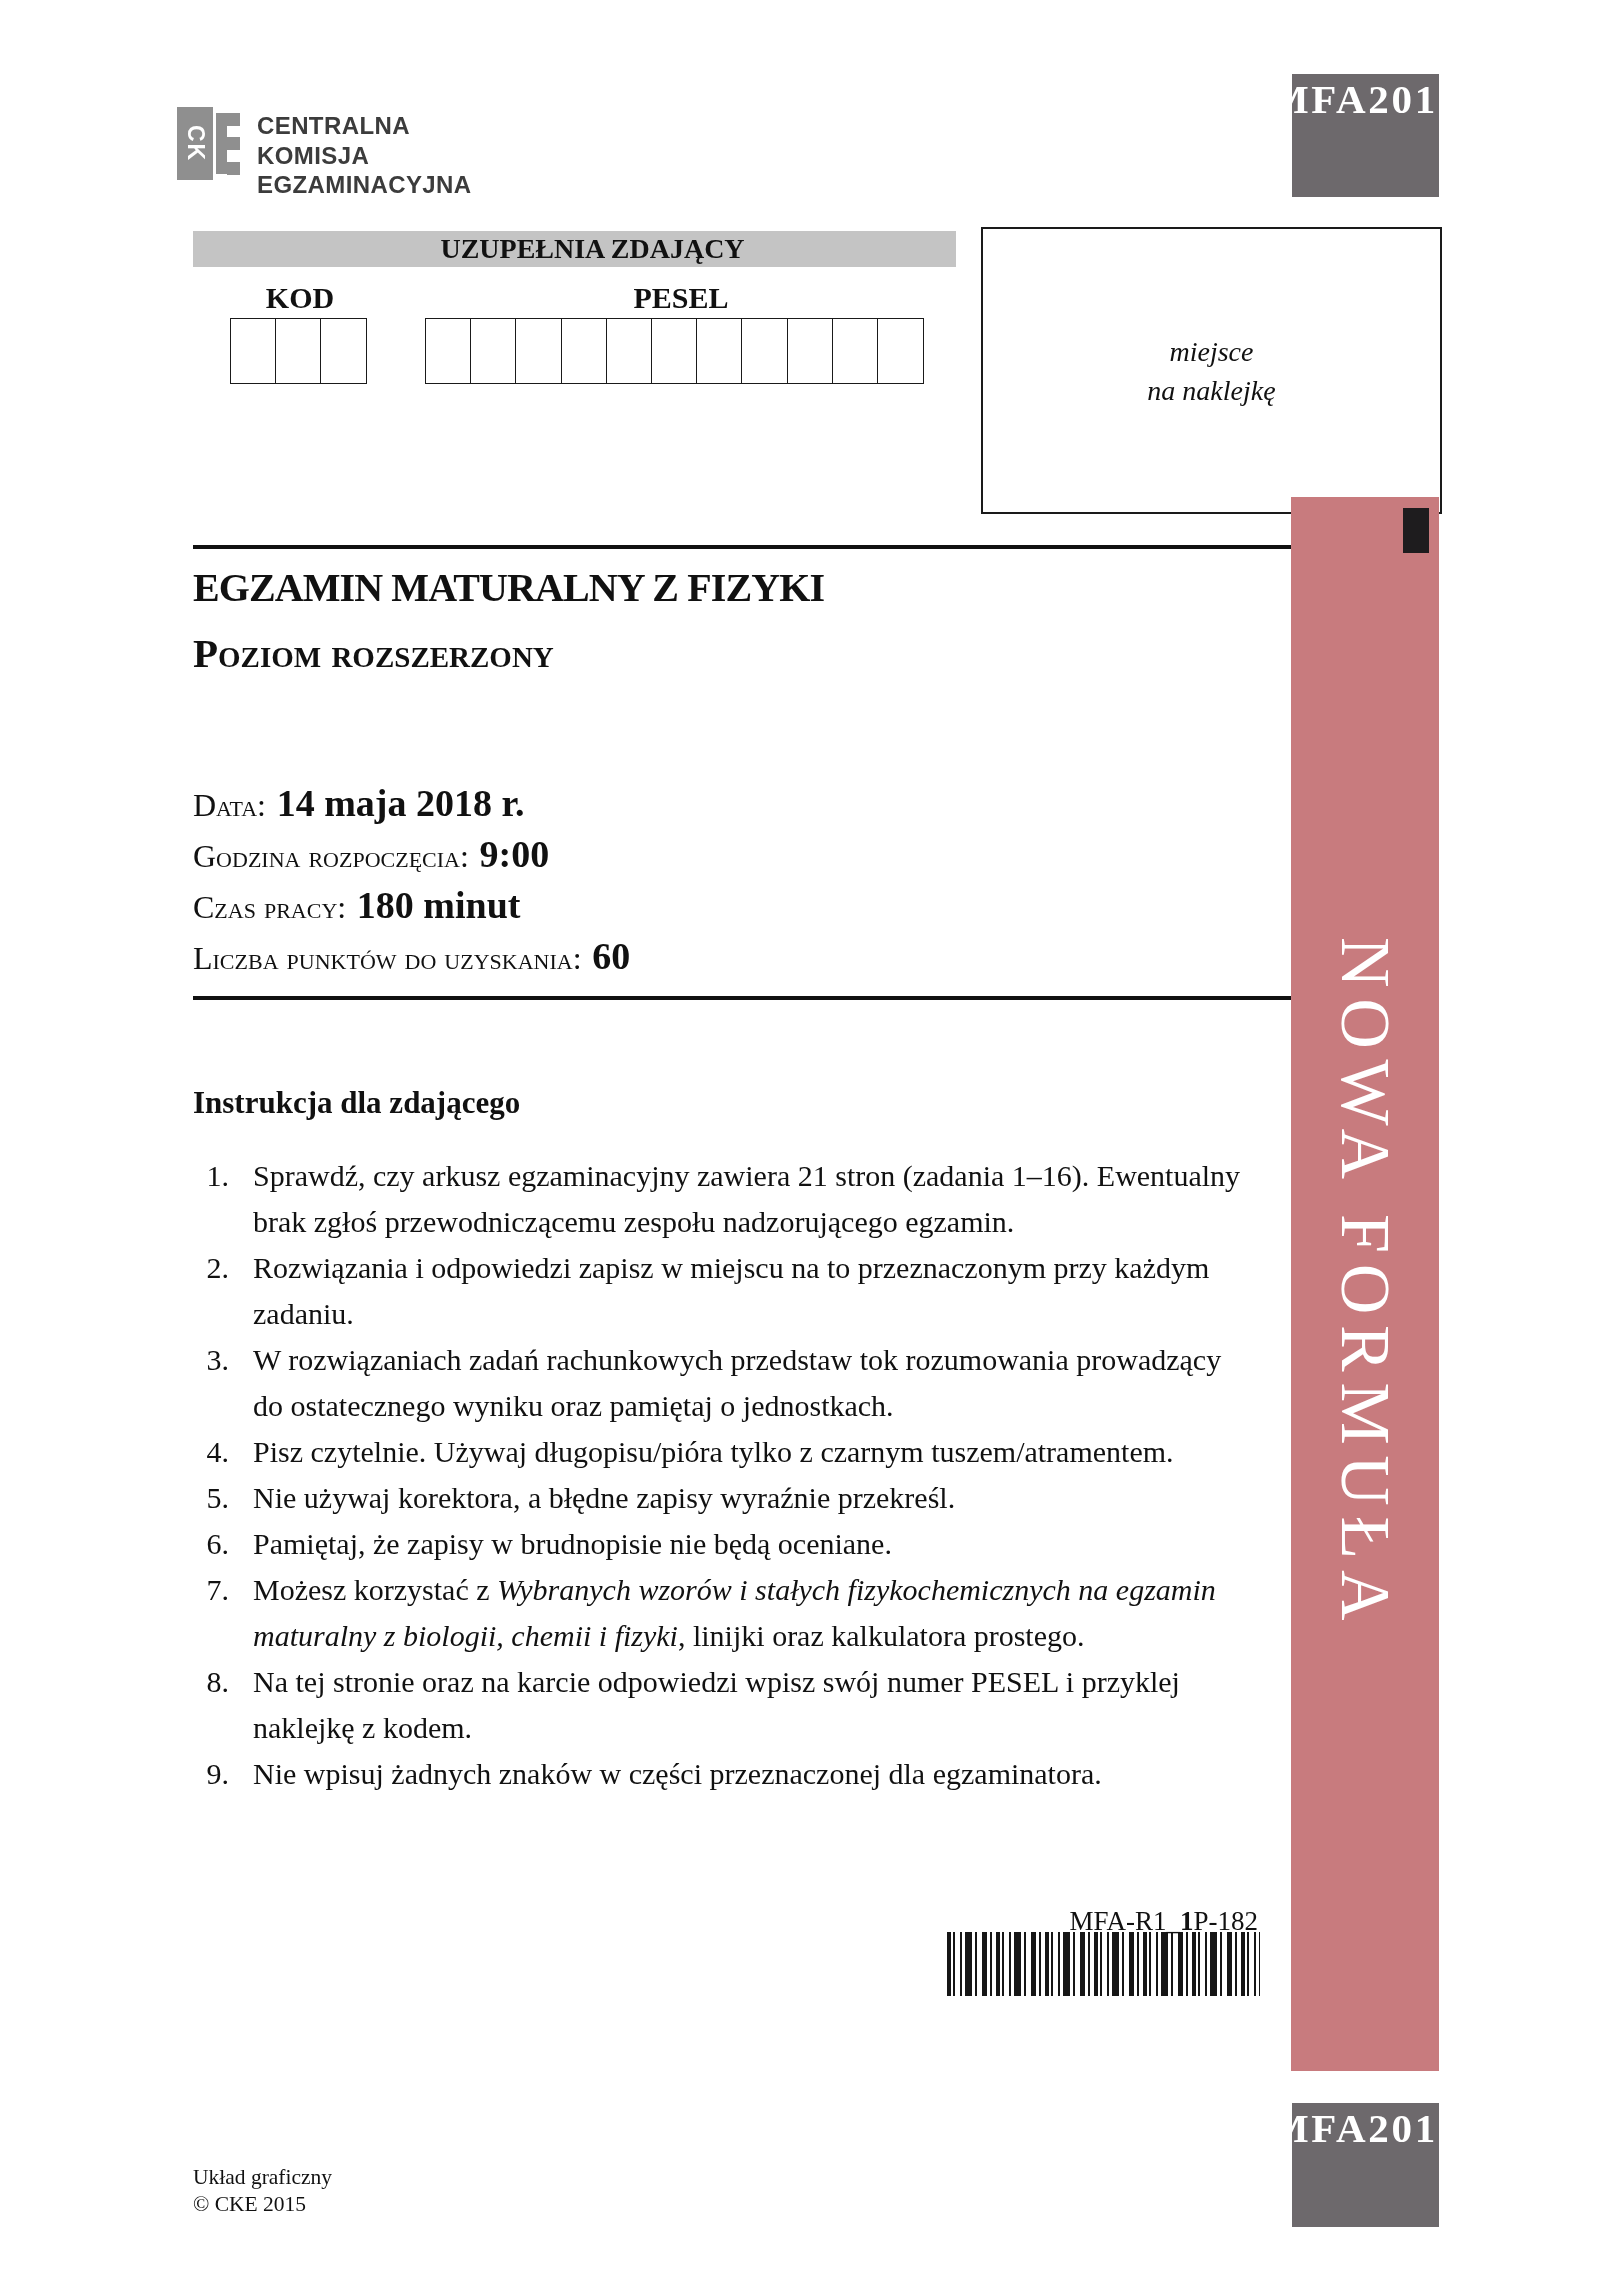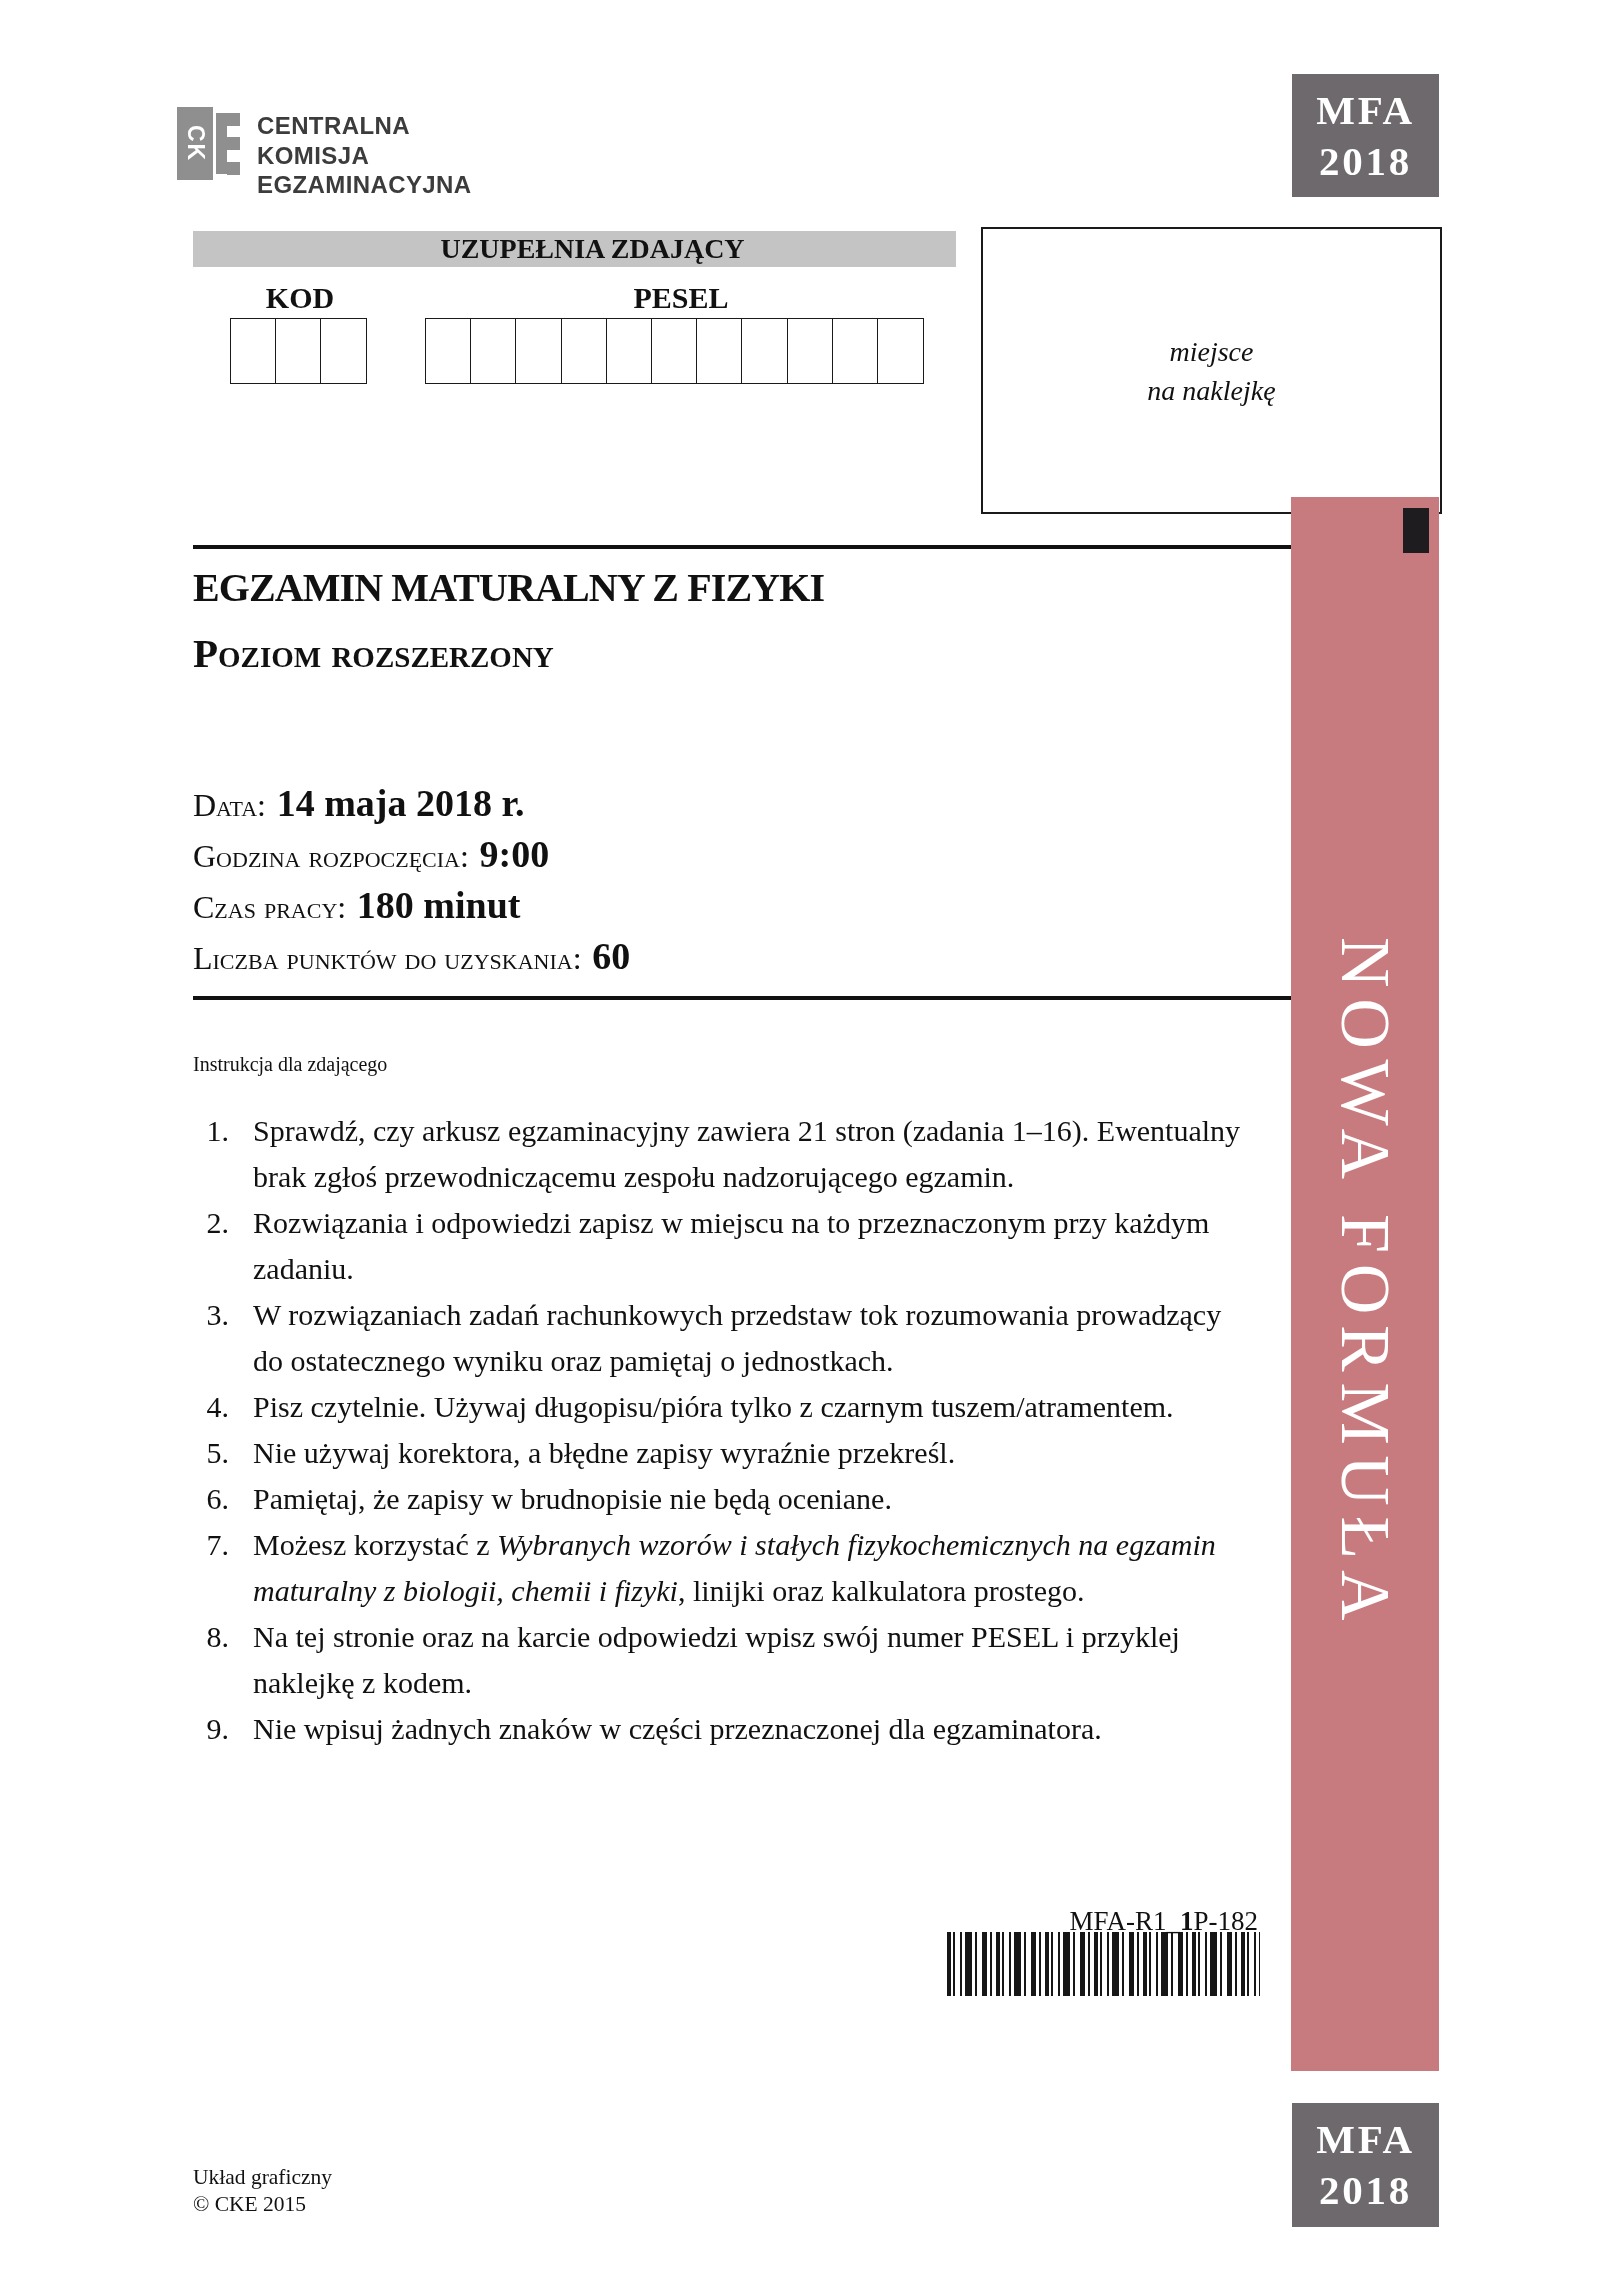--- a/index.html
+++ b/index.html
@@ -24,21 +24,21 @@
   .t1 { top:6.3px; } .t2 { top:30px; } .t3 { top:55px; }
   .cke-name {
     position:absolute; left:257px; top:111px; font-family:"Liberation Sans",sans-serif;
     font-weight:bold; font-size:24px; line-height:29.6px; color:#3C3C3C; letter-spacing:0.4px;
   }
 
   
   .legal { position:absolute; left:997px; top:100px; width:296px; font-size:20.6px; line-height:26px; color:#111; }
   .mfa-box {
     position:absolute; width:147px; background:var(--box-gray,#6D696C); color:#fff;
-    font-weight:bold; text-align:center; display:flex; flex-direction:column; justify-content:center;
+    font-weight:bold; text-align:center; display:flex; flex-direction:row; justify-content:center;
     font-size:41px; line-height:51px; letter-spacing:2.7px;
   }
   .mfa-top { left:1292px; top:74px; height:123px; }
   .mfa-bottom { left:1292px; top:2103px; height:124px; }
 
   
   .fill-bar {
     position:absolute; left:193px; top:231px; width:763px; height:36px;
     background:var(--bar-gray,#C4C4C4); text-align:center; font-weight:bold; font-size:28px; line-height:36px;padding-left:36px;
   }
@@ -63,21 +63,21 @@
   .exam-subtitle { position:absolute; left:193px; top:629px; font-weight:bold; font-size:41px; font-variant:small-caps; }
 
   
   .info { position:absolute; left:193px; top:781px; }
   .info-row { display:flex; align-items:baseline; height:51px; }
   .info-label { font-variant:small-caps; font-size:32px;text-align:right; }
   .info-value { font-weight:bold; font-size:38px; margin-left:10.7px; }
 
   
   .instr { position:absolute; left:193px; top:1053px; width:1061px; }
-  .instr-heading { font-weight:normal; font-size:20px; margin-bottom:32px; }
+  .instr-heading { font-weight:bold; font-size:31px; margin-bottom:32px;margin-top:32px; }
   .instr-list { font-size:30px; line-height:46px; }
   .item { display:flex; }
   .num { flex:0 0 60px; padding-left:13.4px; }
   .txt { flex:1; max-width:999px; }
   .it { font-style:italic; }
 
   
   .barcode {
     position:absolute; left:947px; top:1932px; width:313px; height:64px;
     background:repeating-linear-gradient(90deg,

